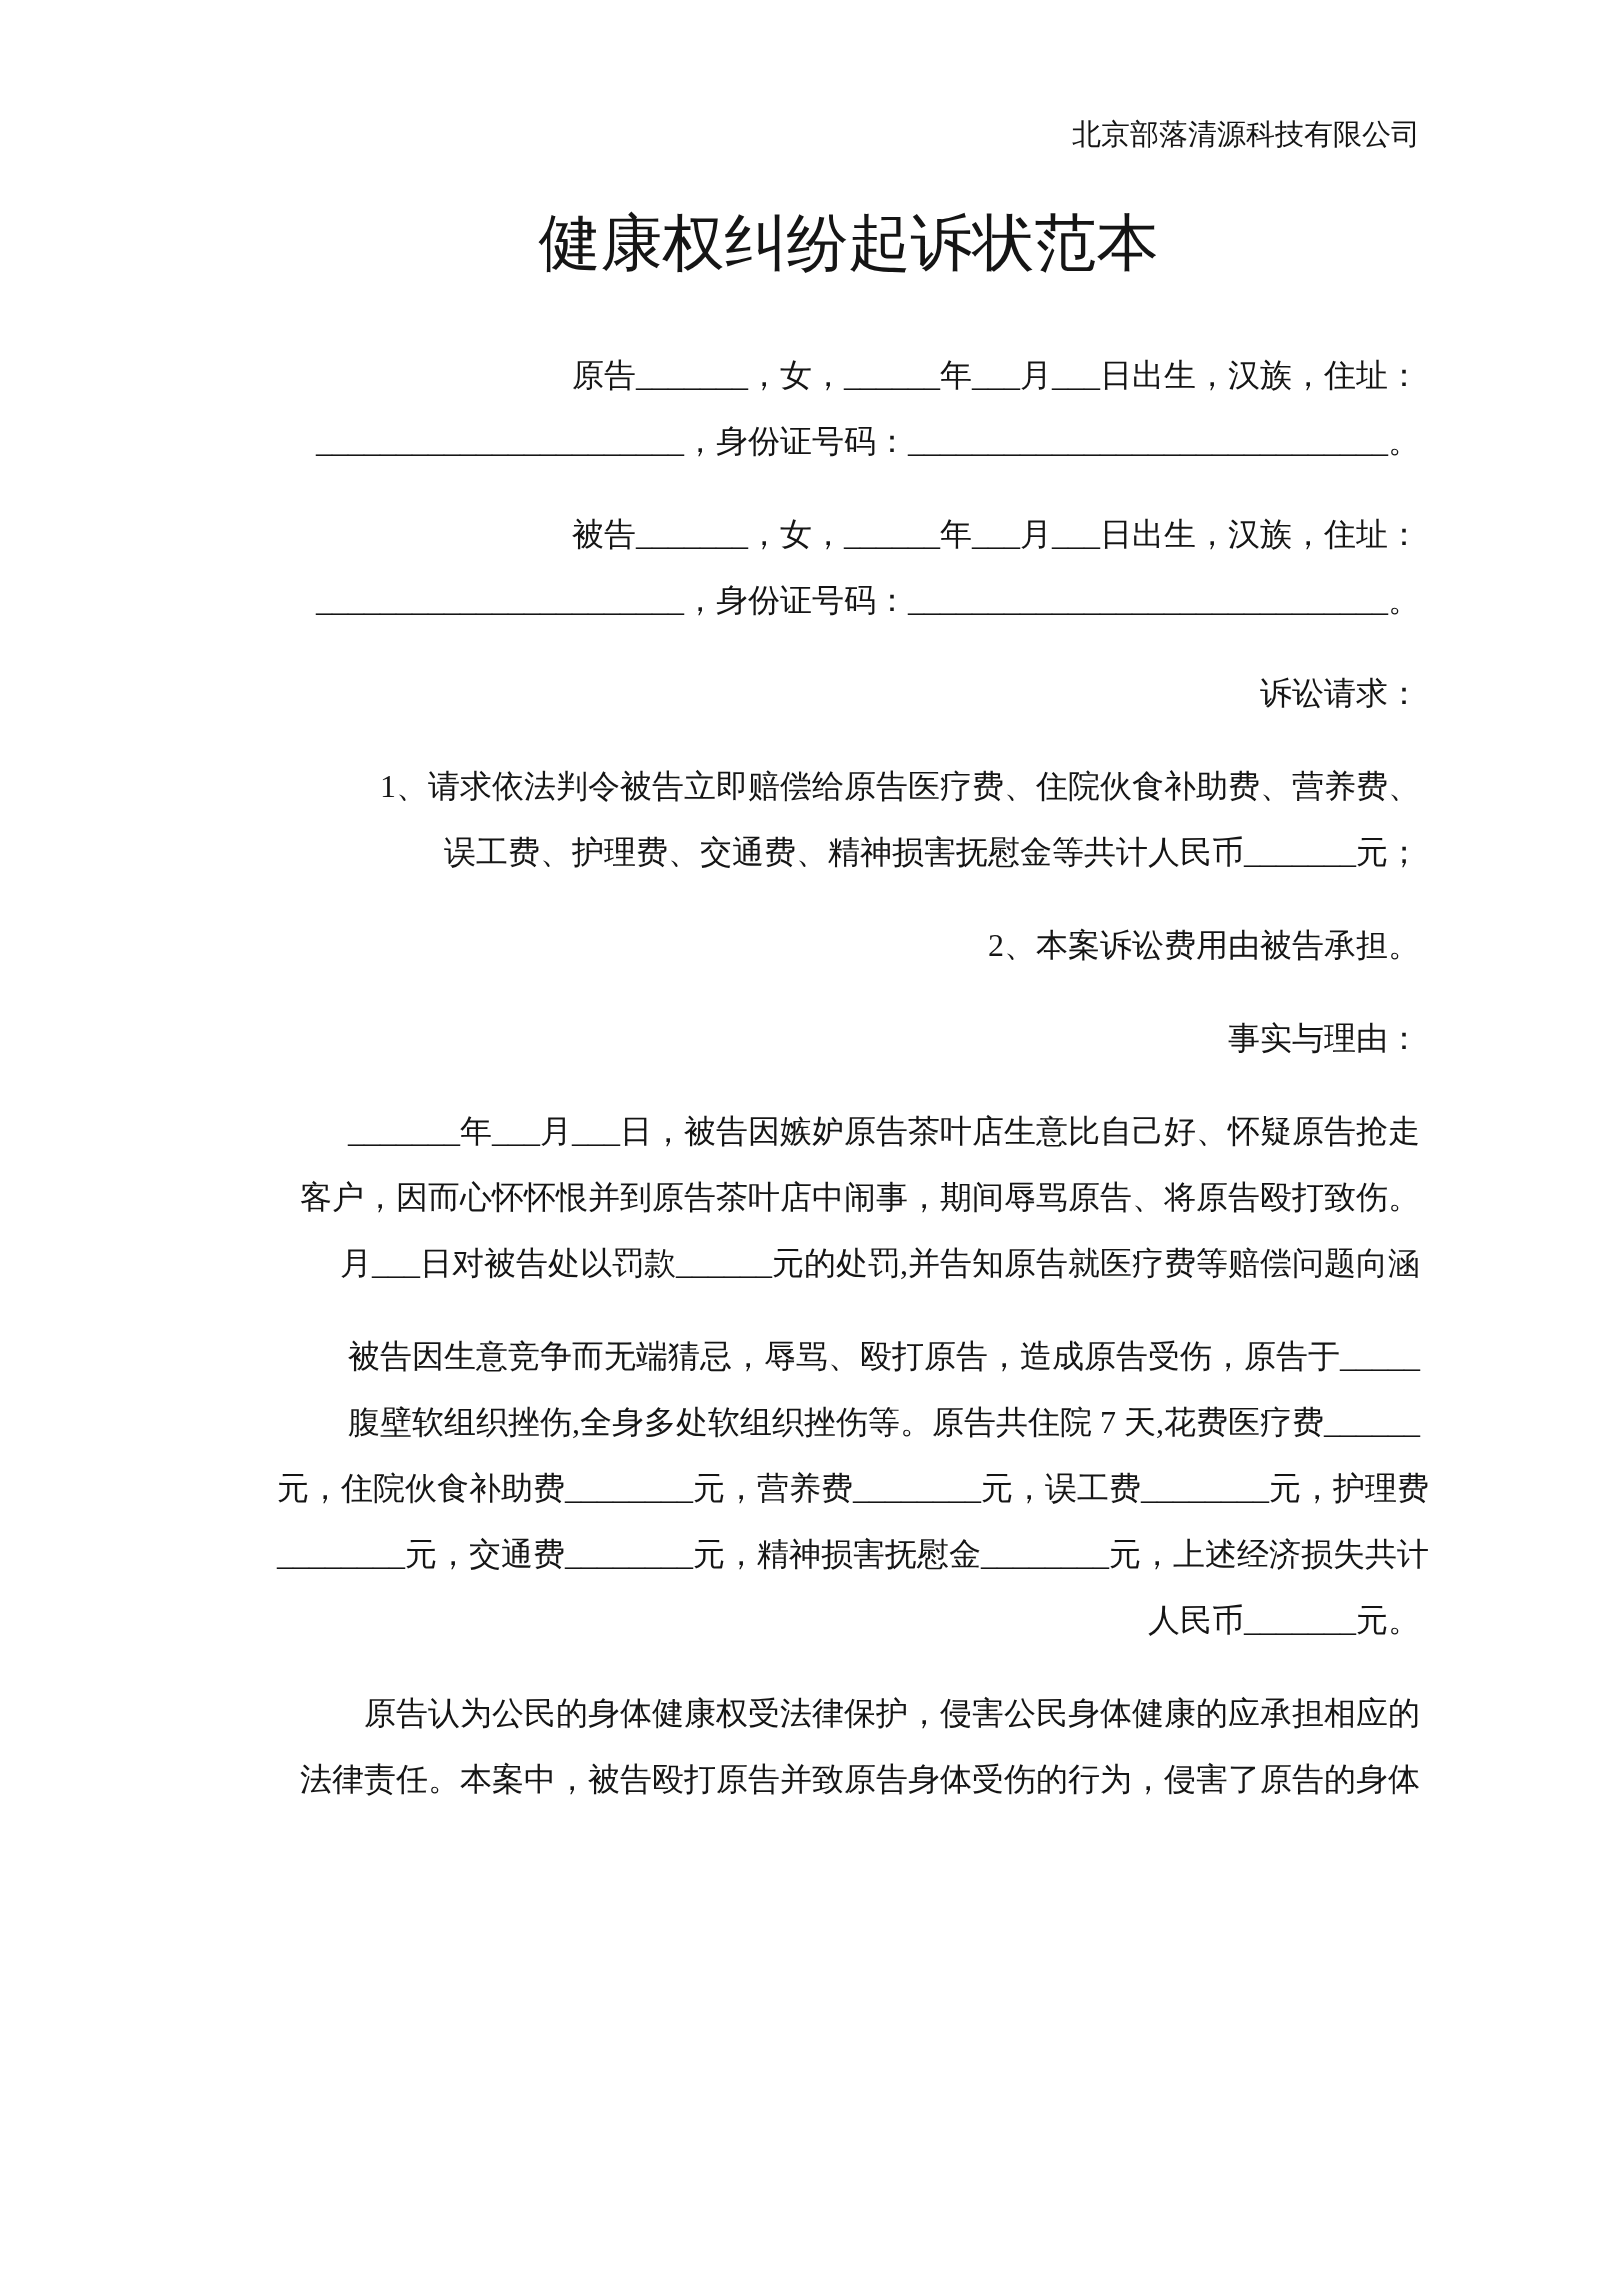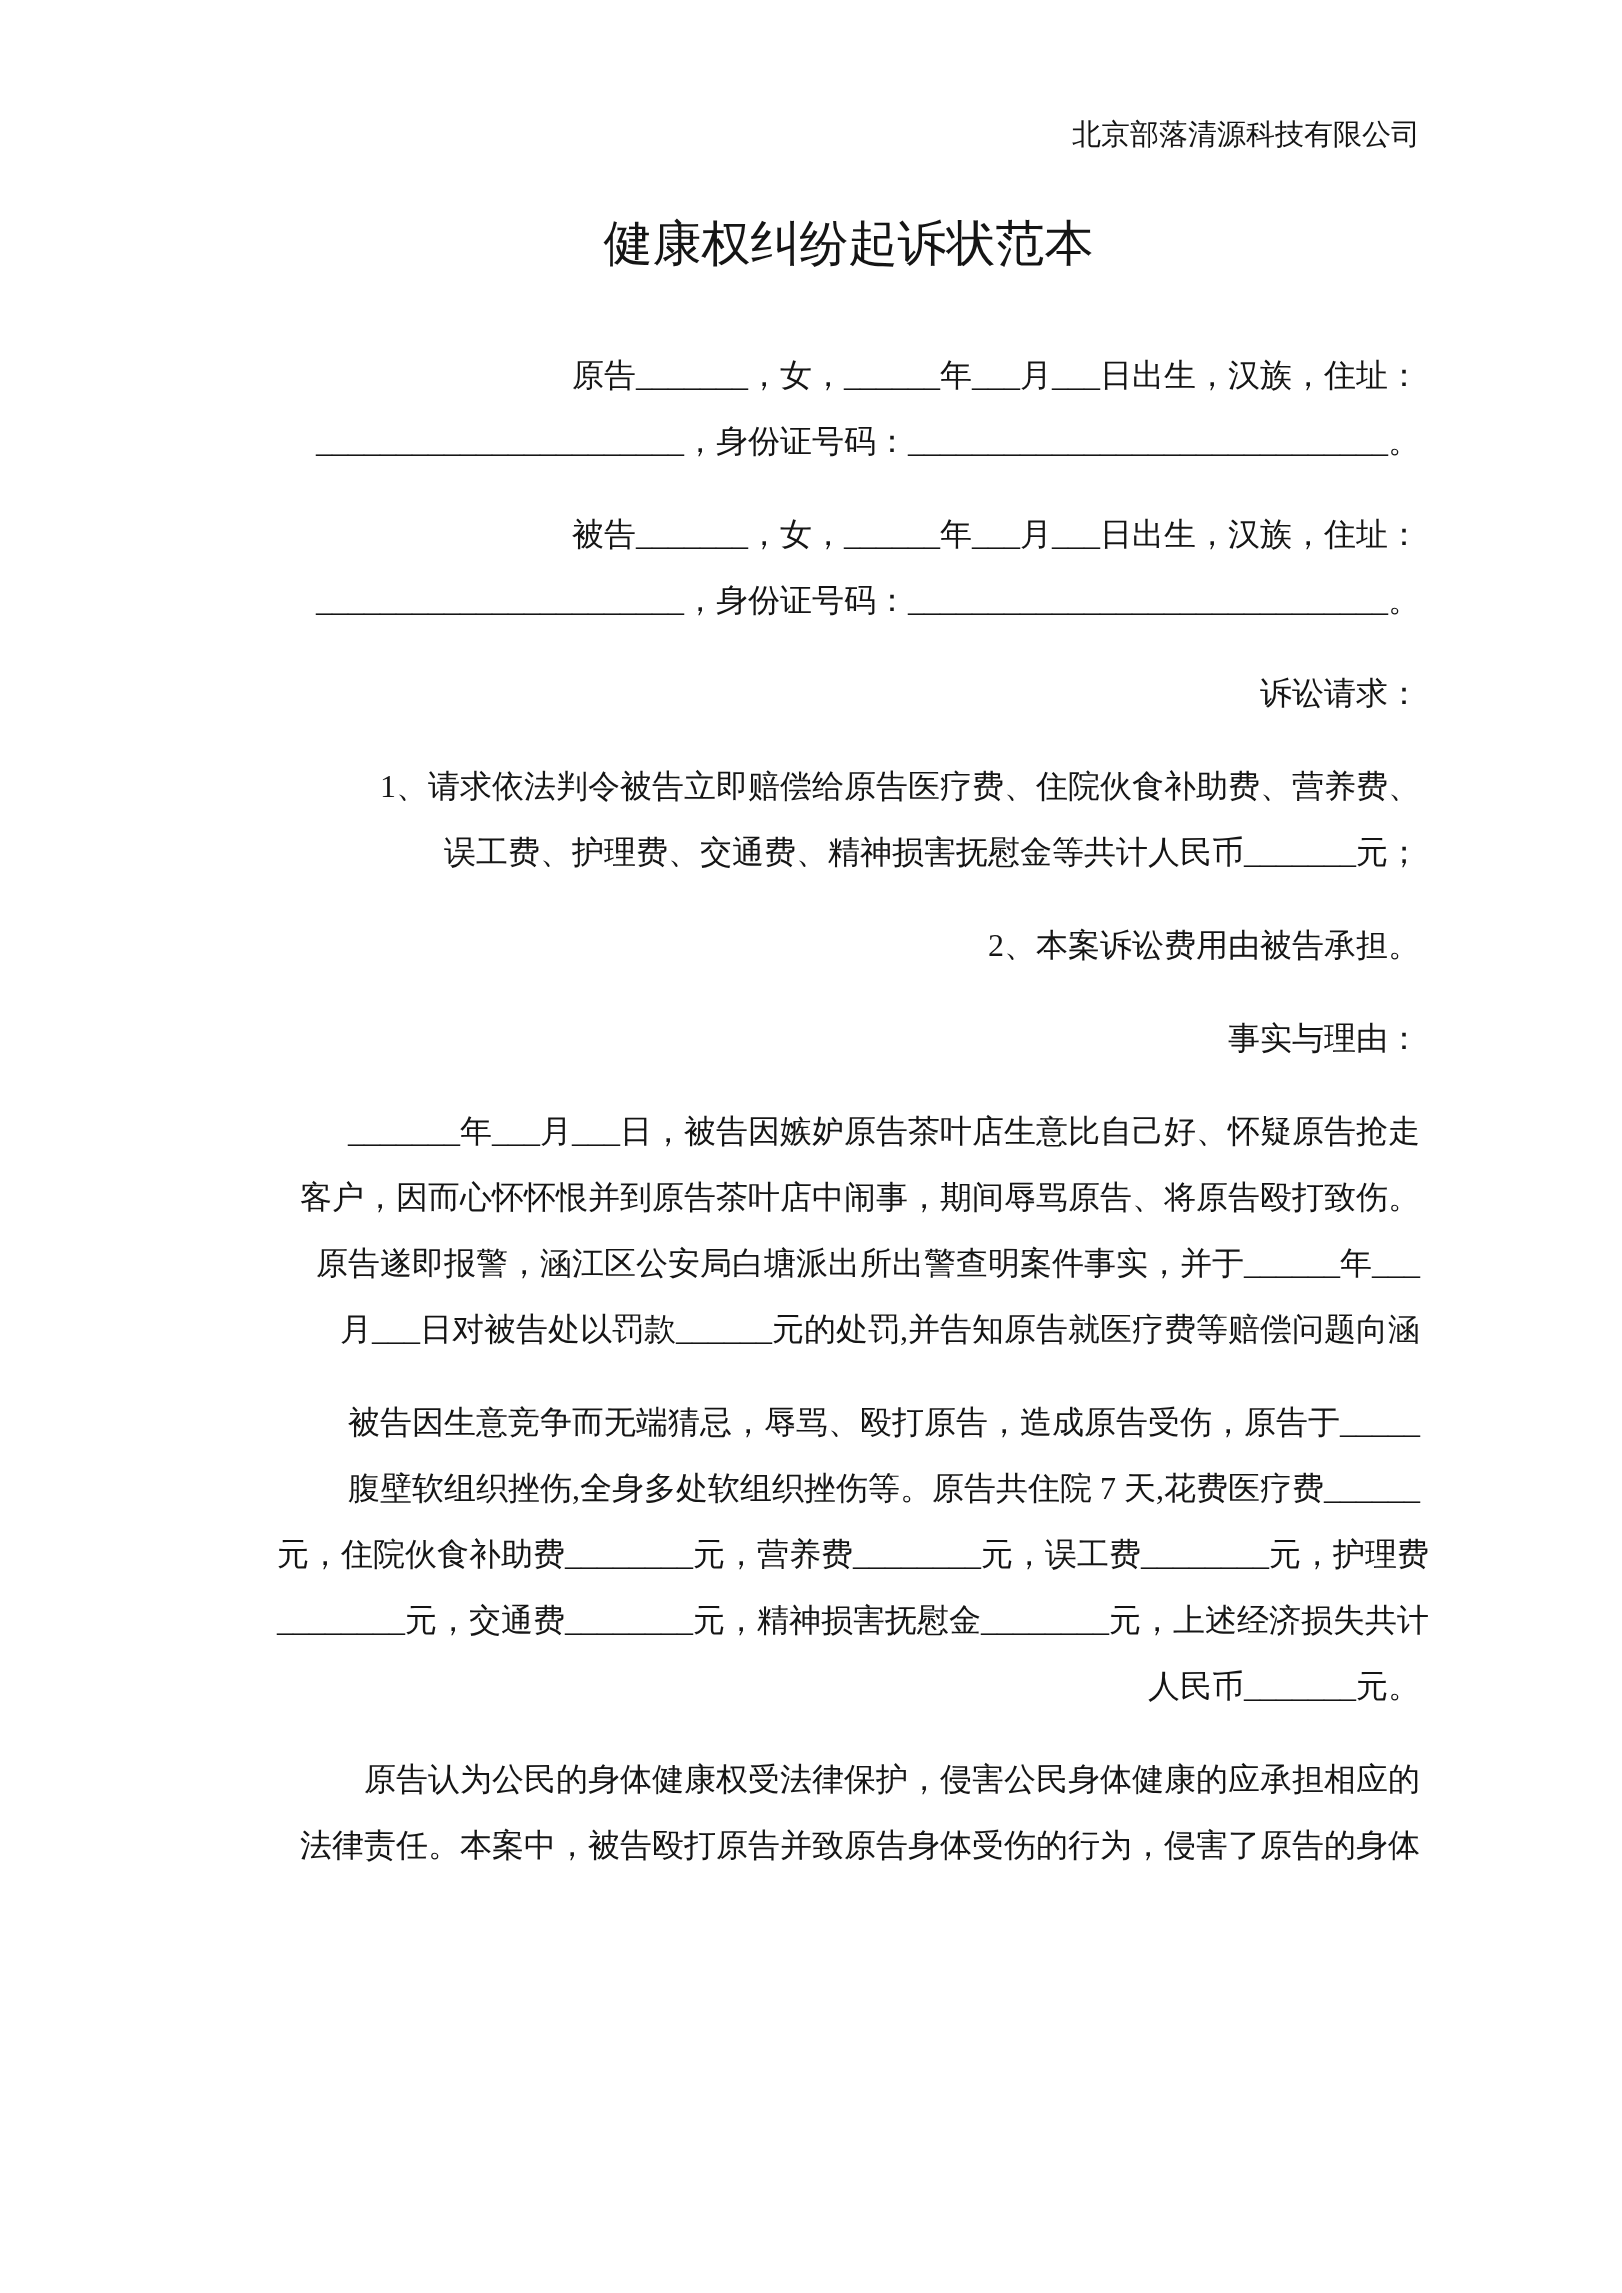--- a/index.html
+++ b/index.html
@@ -22,21 +22,21 @@
     margin-left: 26px;
   }
   .company-header {
     text-align: right;
     font-size: 29px;
     line-height: 40px;
     white-space: pre;
   }
   .doc-title {
     text-align: center;
-    font-size: 49px;
+    font-size: 62px;
     line-height: 67px;
     margin-top: 56px;
     font-weight: normal;
     white-space: pre;
   }
   .content {
     margin-top: 65px;
     text-align: right;
   }
   .para {
@@ -85,21 +85,20 @@
       <div class="ln ind">2、本案诉讼费用由被告承担。</div>
     </div>
 
     <div class="para">
       <div class="ln ind">事实与理由：</div>
     </div>
 
     <div class="para">
       <div class="ln ind">_______年___月___日，被告因嫉妒原告茶叶店生意比自己好、怀疑原告抢走</div>
       <div class="ln">客户，因而心怀怀恨并到原告茶叶店中闹事，期间辱骂原告、将原告殴打致伤。</div>
-      <div class="ln">原告遂即报警，涵江区公安局白塘派出所出警查明案件事实，并于______年___</div>
       <div class="ln">月___日对被告处以罚款______元的处罚,并告知原告就医疗费等赔偿问题向涵</div>
     </div>
 
     <div class="para">
       <div class="ln ind">被告因生意竞争而无端猜忌，辱骂、殴打原告，造成原告受伤，原告于_____</div>
       <div class="ln">腹壁软组织挫伤,全身多处软组织挫伤等。原告共住院 7 天,花费医疗费______</div>
       <div class="ln">元，住院伙食补助费________元，营养费________元，误工费________元，护理费</div>
       <div class="ln">________元，交通费________元，精神损害抚慰金________元，上述经济损失共计</div>
       <div class="ln">人民币_______元。</div>
     </div>

